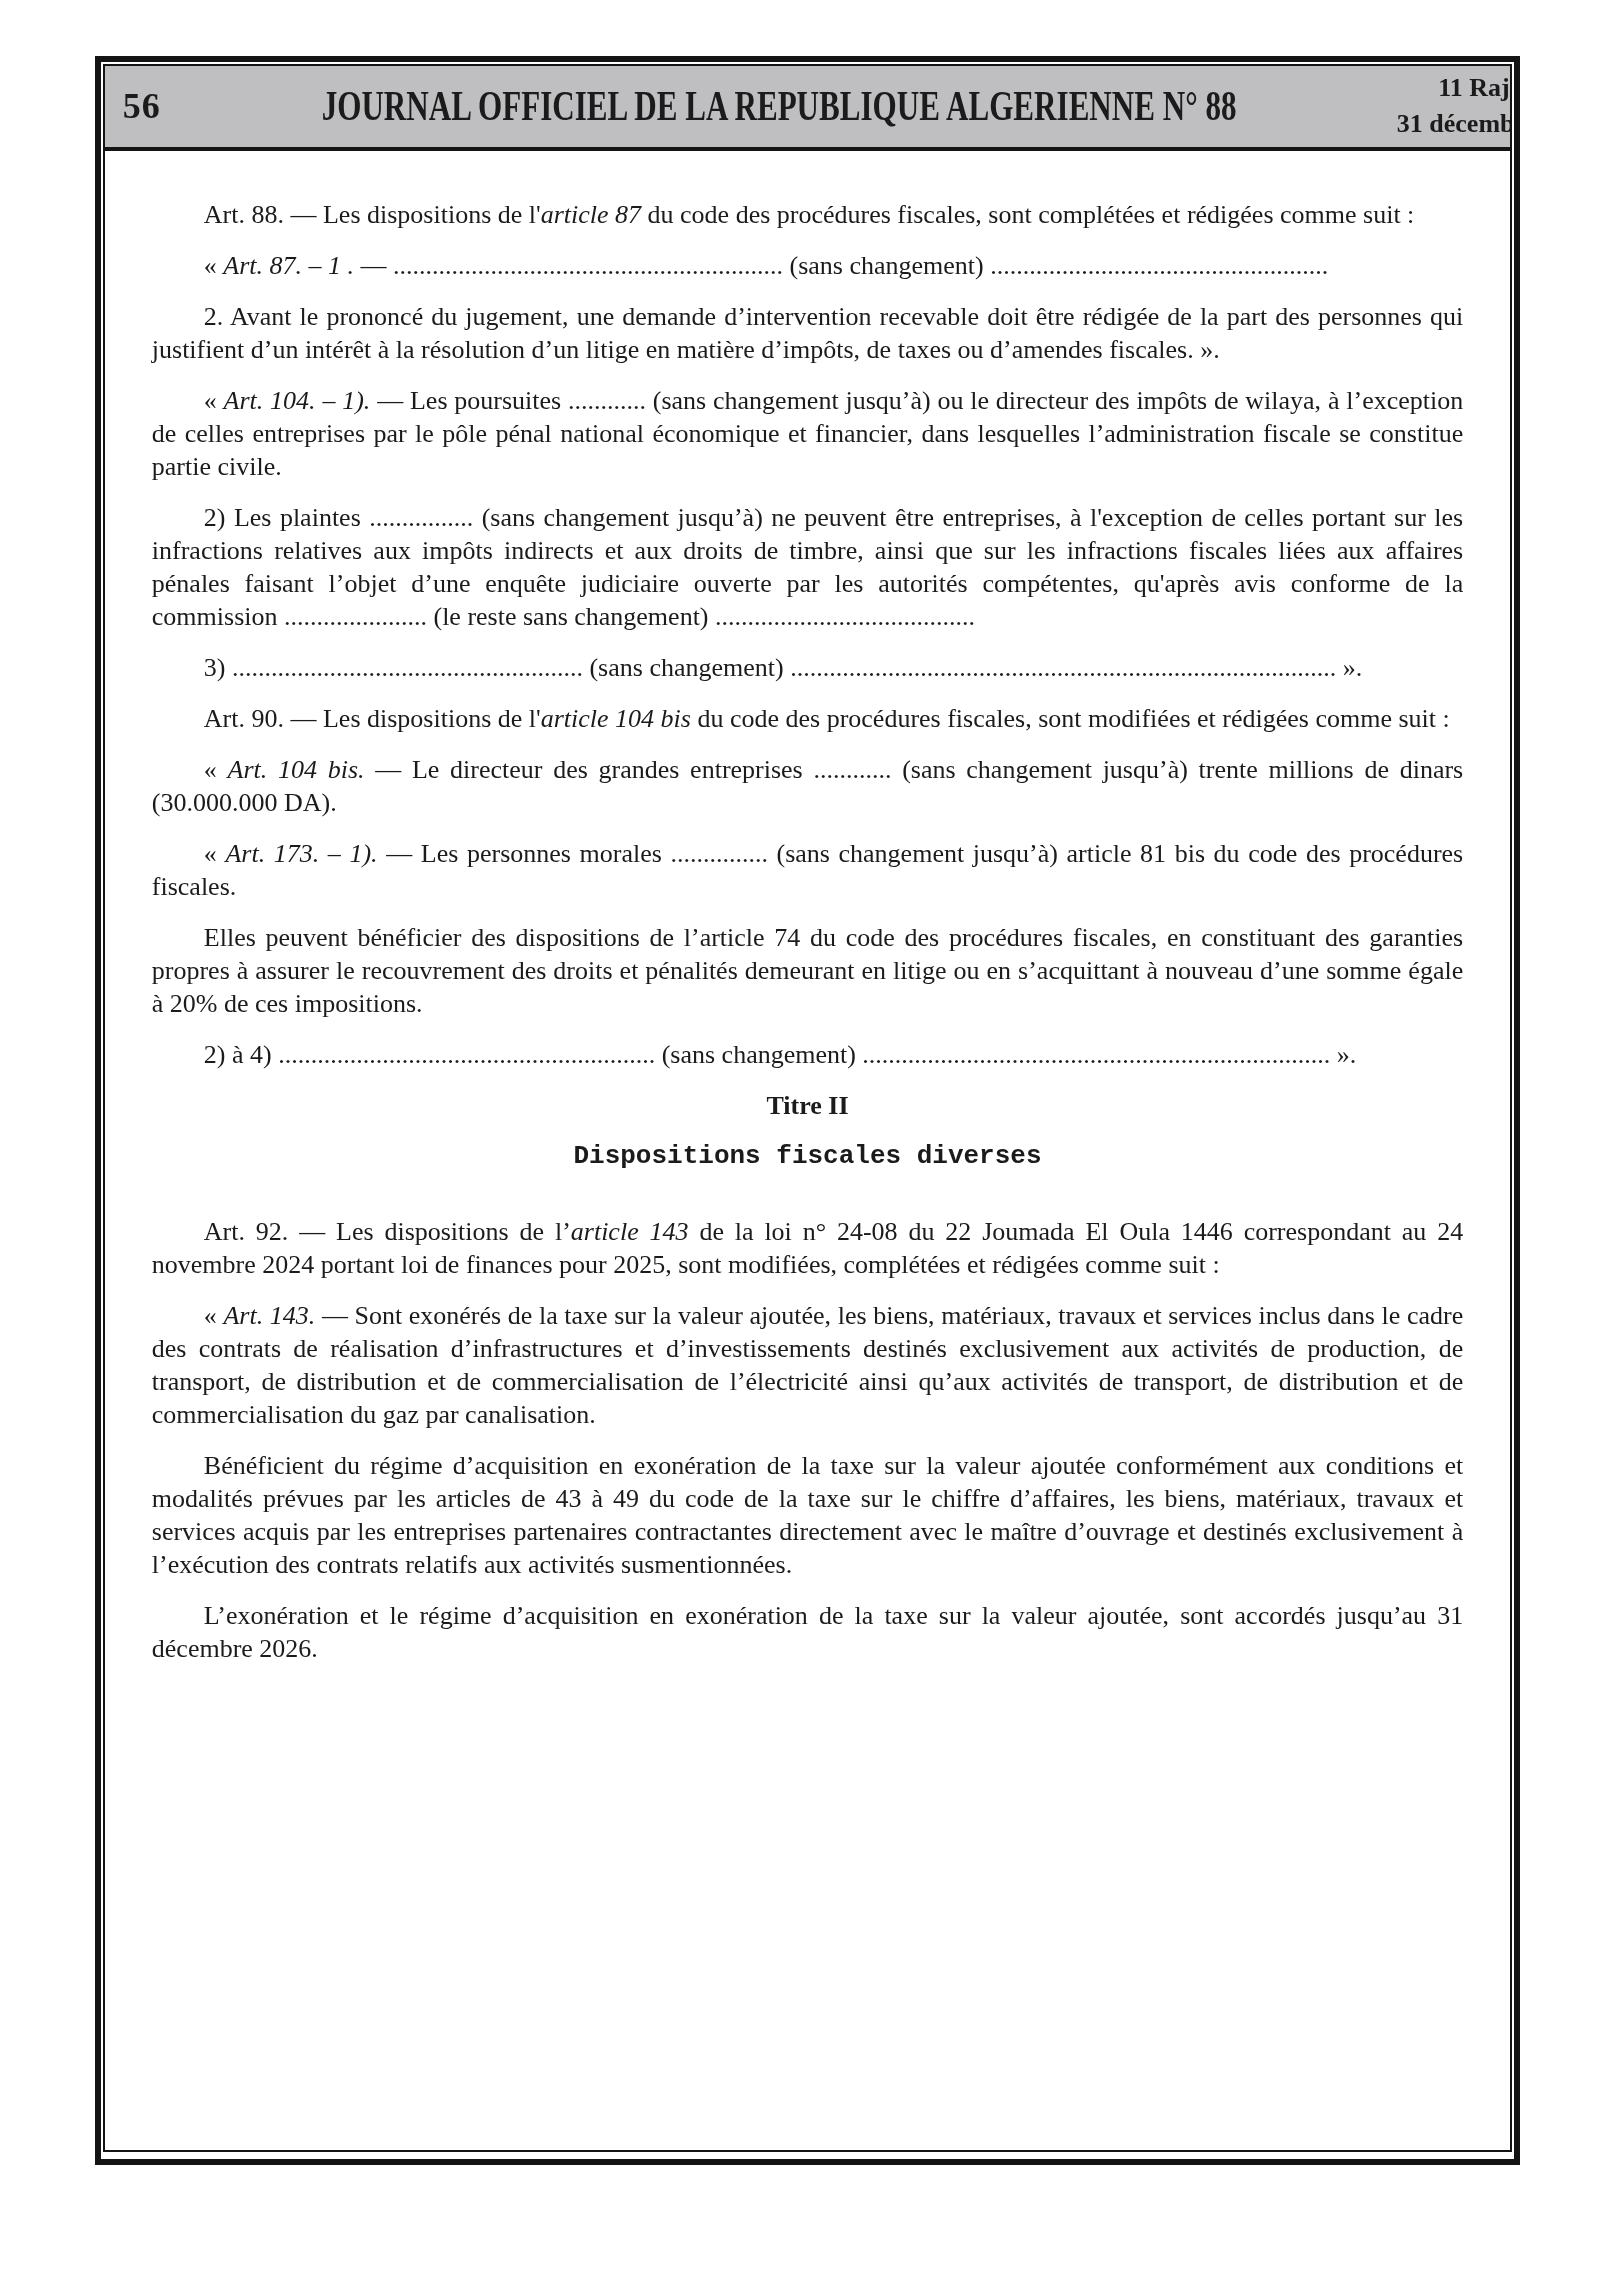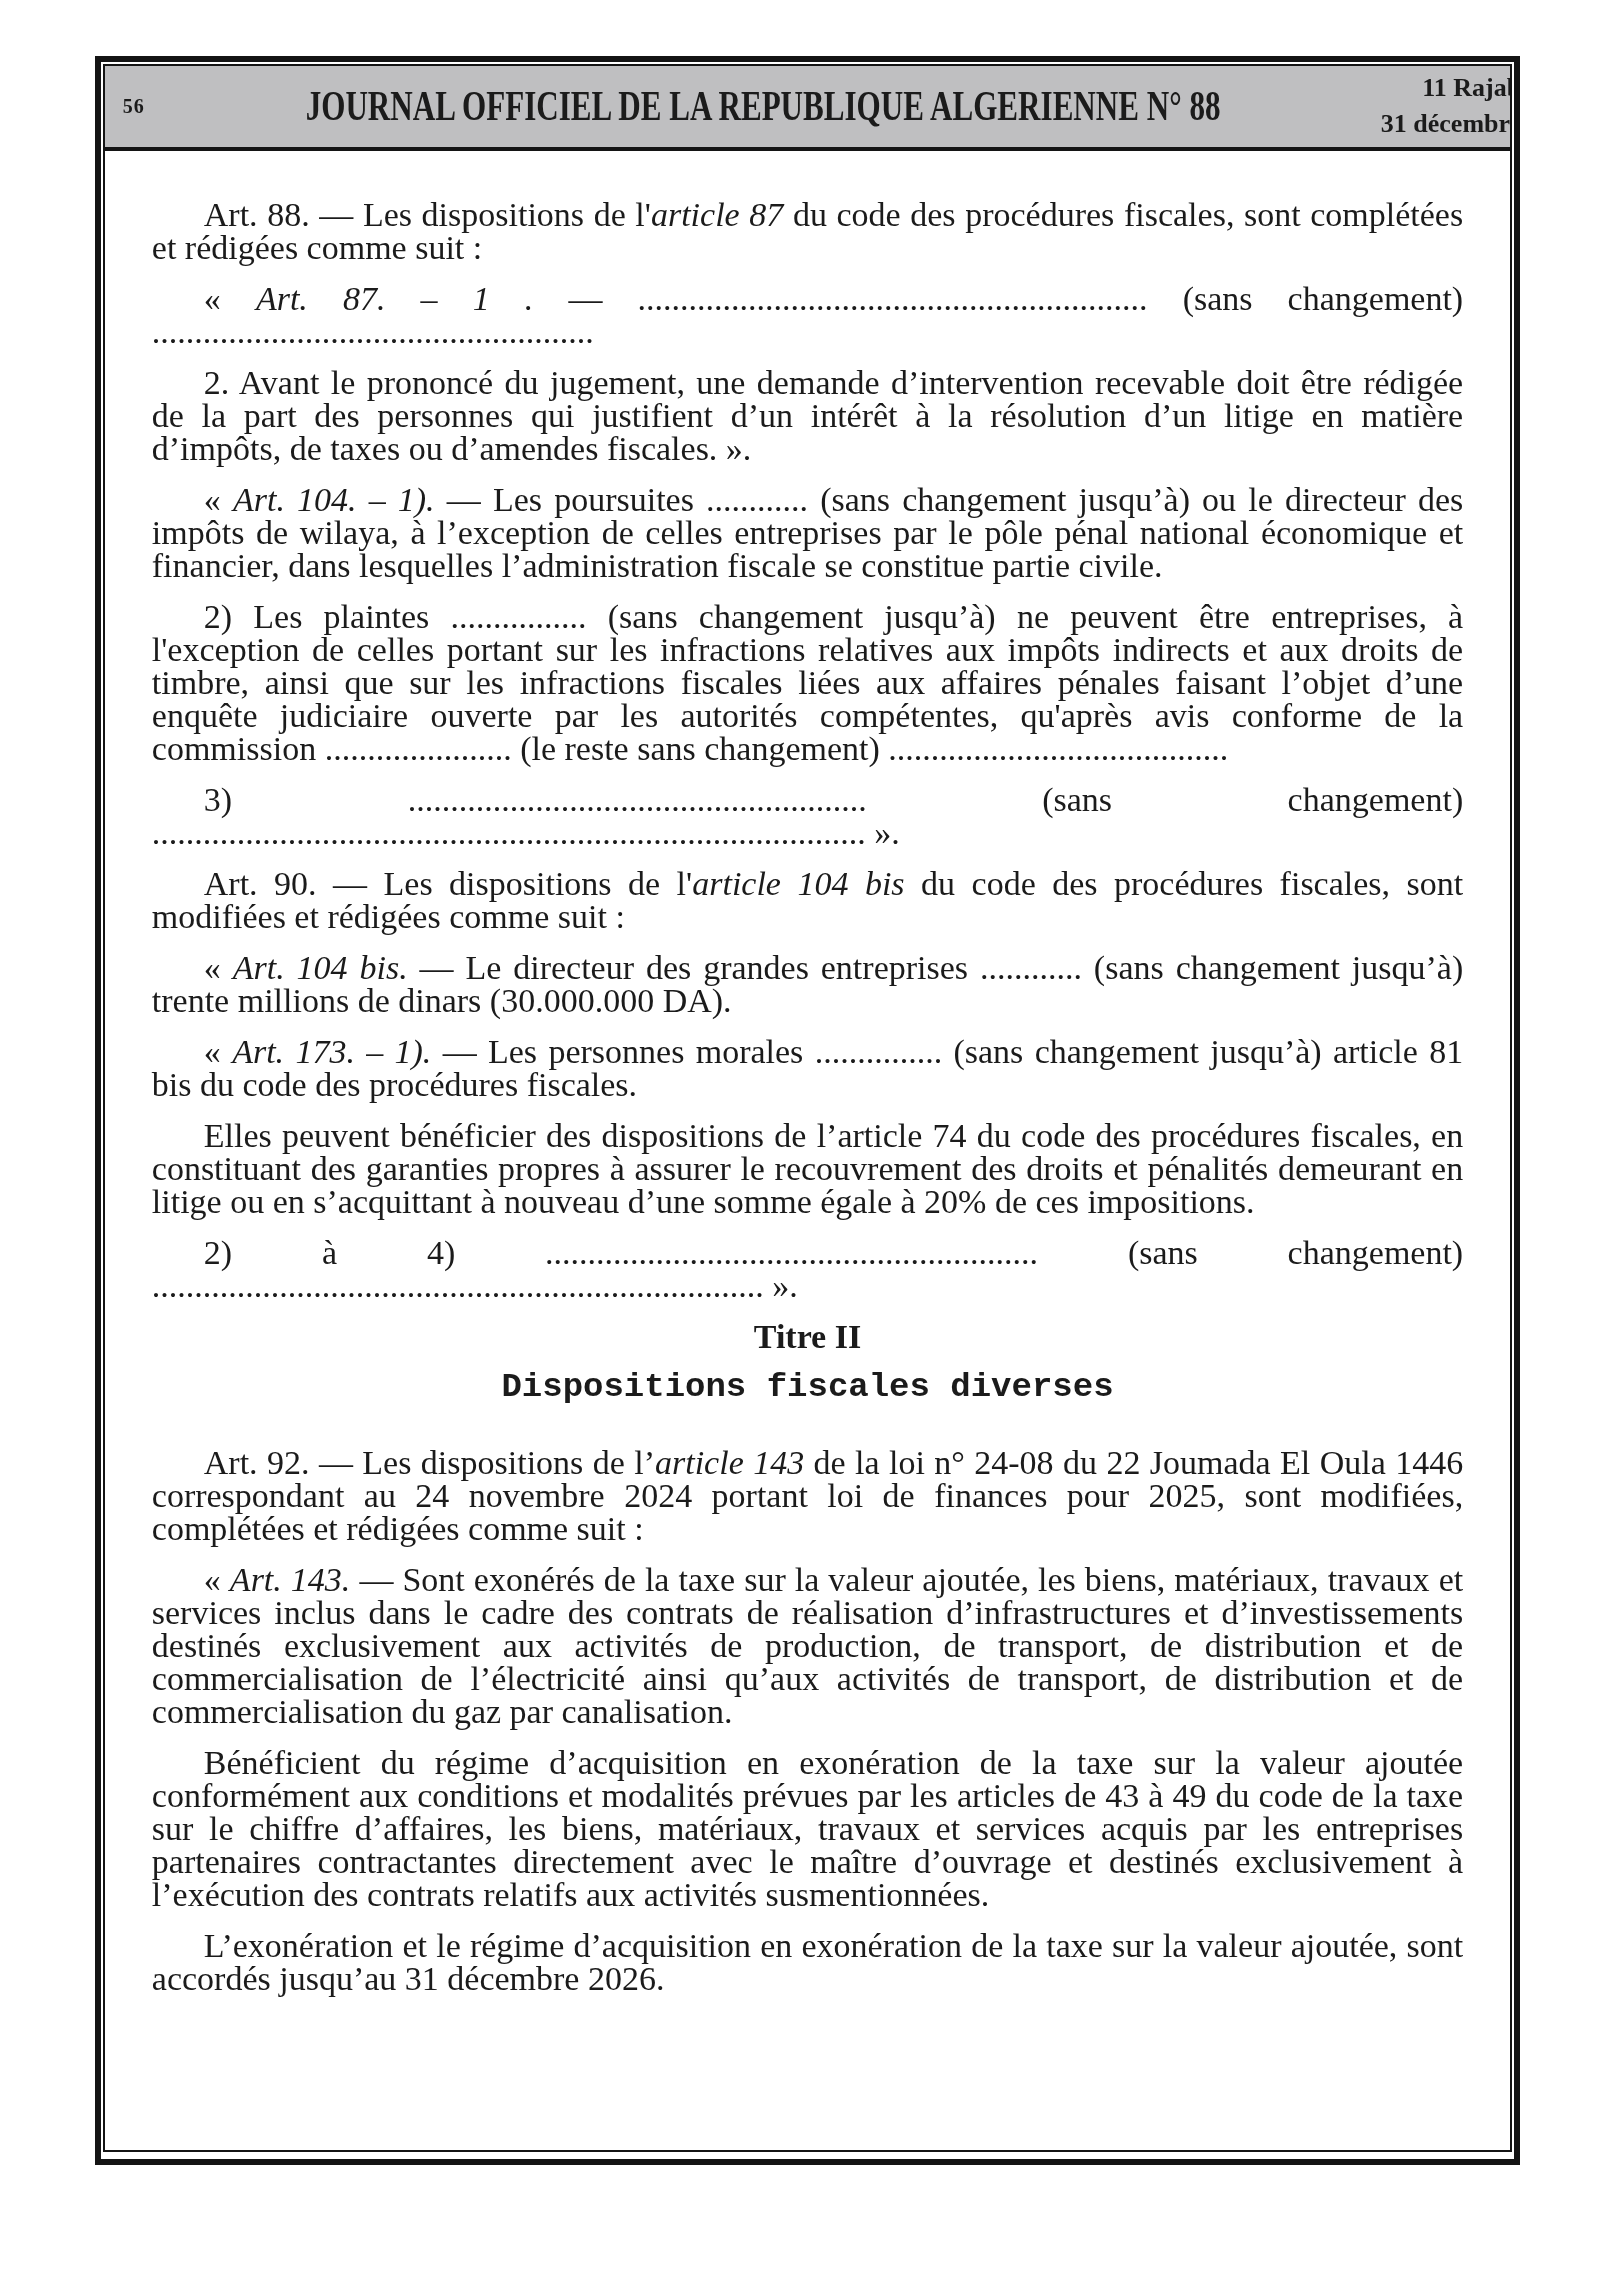--- a/index.html
+++ b/index.html
@@ -30,21 +30,21 @@
     background:var(--header_bg,#bfbfc1);
     border-bottom:4.5px solid var(--frame,#141414);
     display:flex;
     align-items:center;
     padding:0 9px 0 18px;
     box-sizing:content-box;
   }
   .page-number{
     width:118px;
     font-weight:bold;
-    font-size:20px;
+    font-size:36px;
     letter-spacing:0.9px;
   }
   .journal-title{
     flex:1;
     text-align:center;
     white-space:nowrap;
     overflow:visible;
   }
   .journal-title .squeeze{
     display:inline-block;
@@ -56,21 +56,21 @@
   }
   .date-block{
     text-align:right;
     font-weight:bold;
     font-size:26px;
     line-height:36px;
     white-space:nowrap;
   }
   .doc-body{
     padding:47px 47px 0 47px;
-    font-size:34px;
+    font-size:26px;
     line-height:33px;
     text-align:justify;
   }
   .doc-body p{margin:0 0 18px 0;}
   .para{text-indent:52px;}
   .heading{
     text-align:center;
     font-weight:bold;
     text-indent:0;
   }

